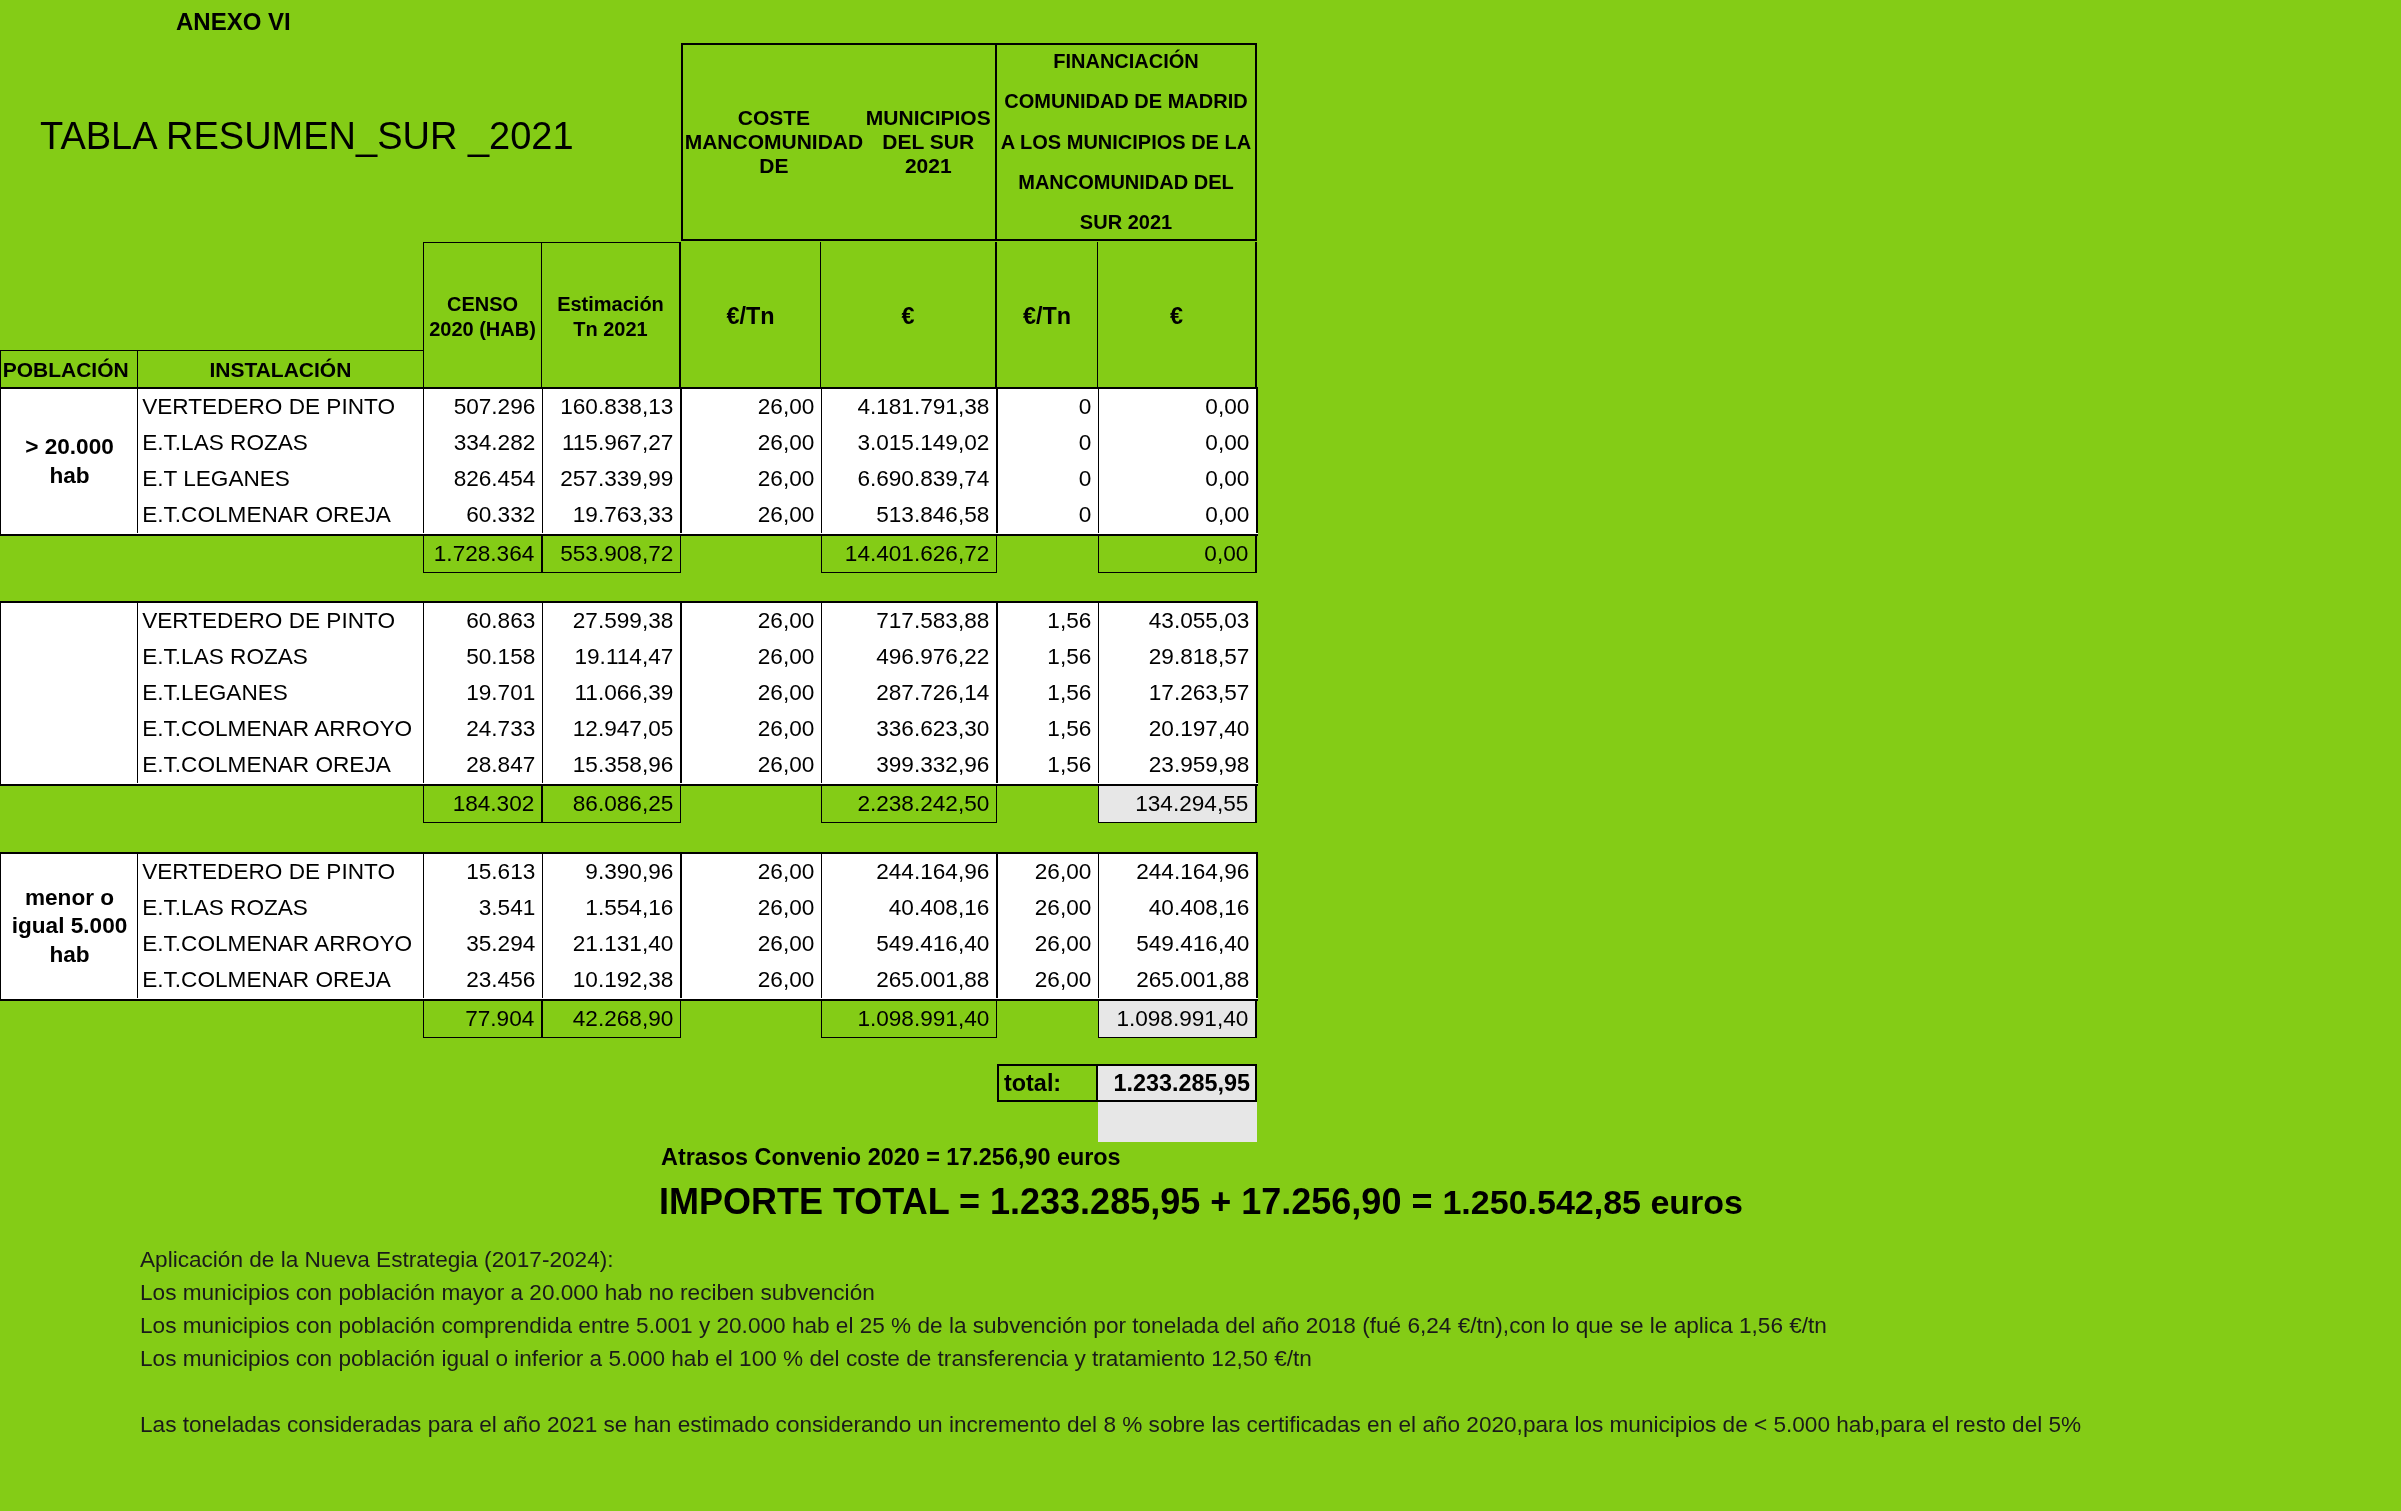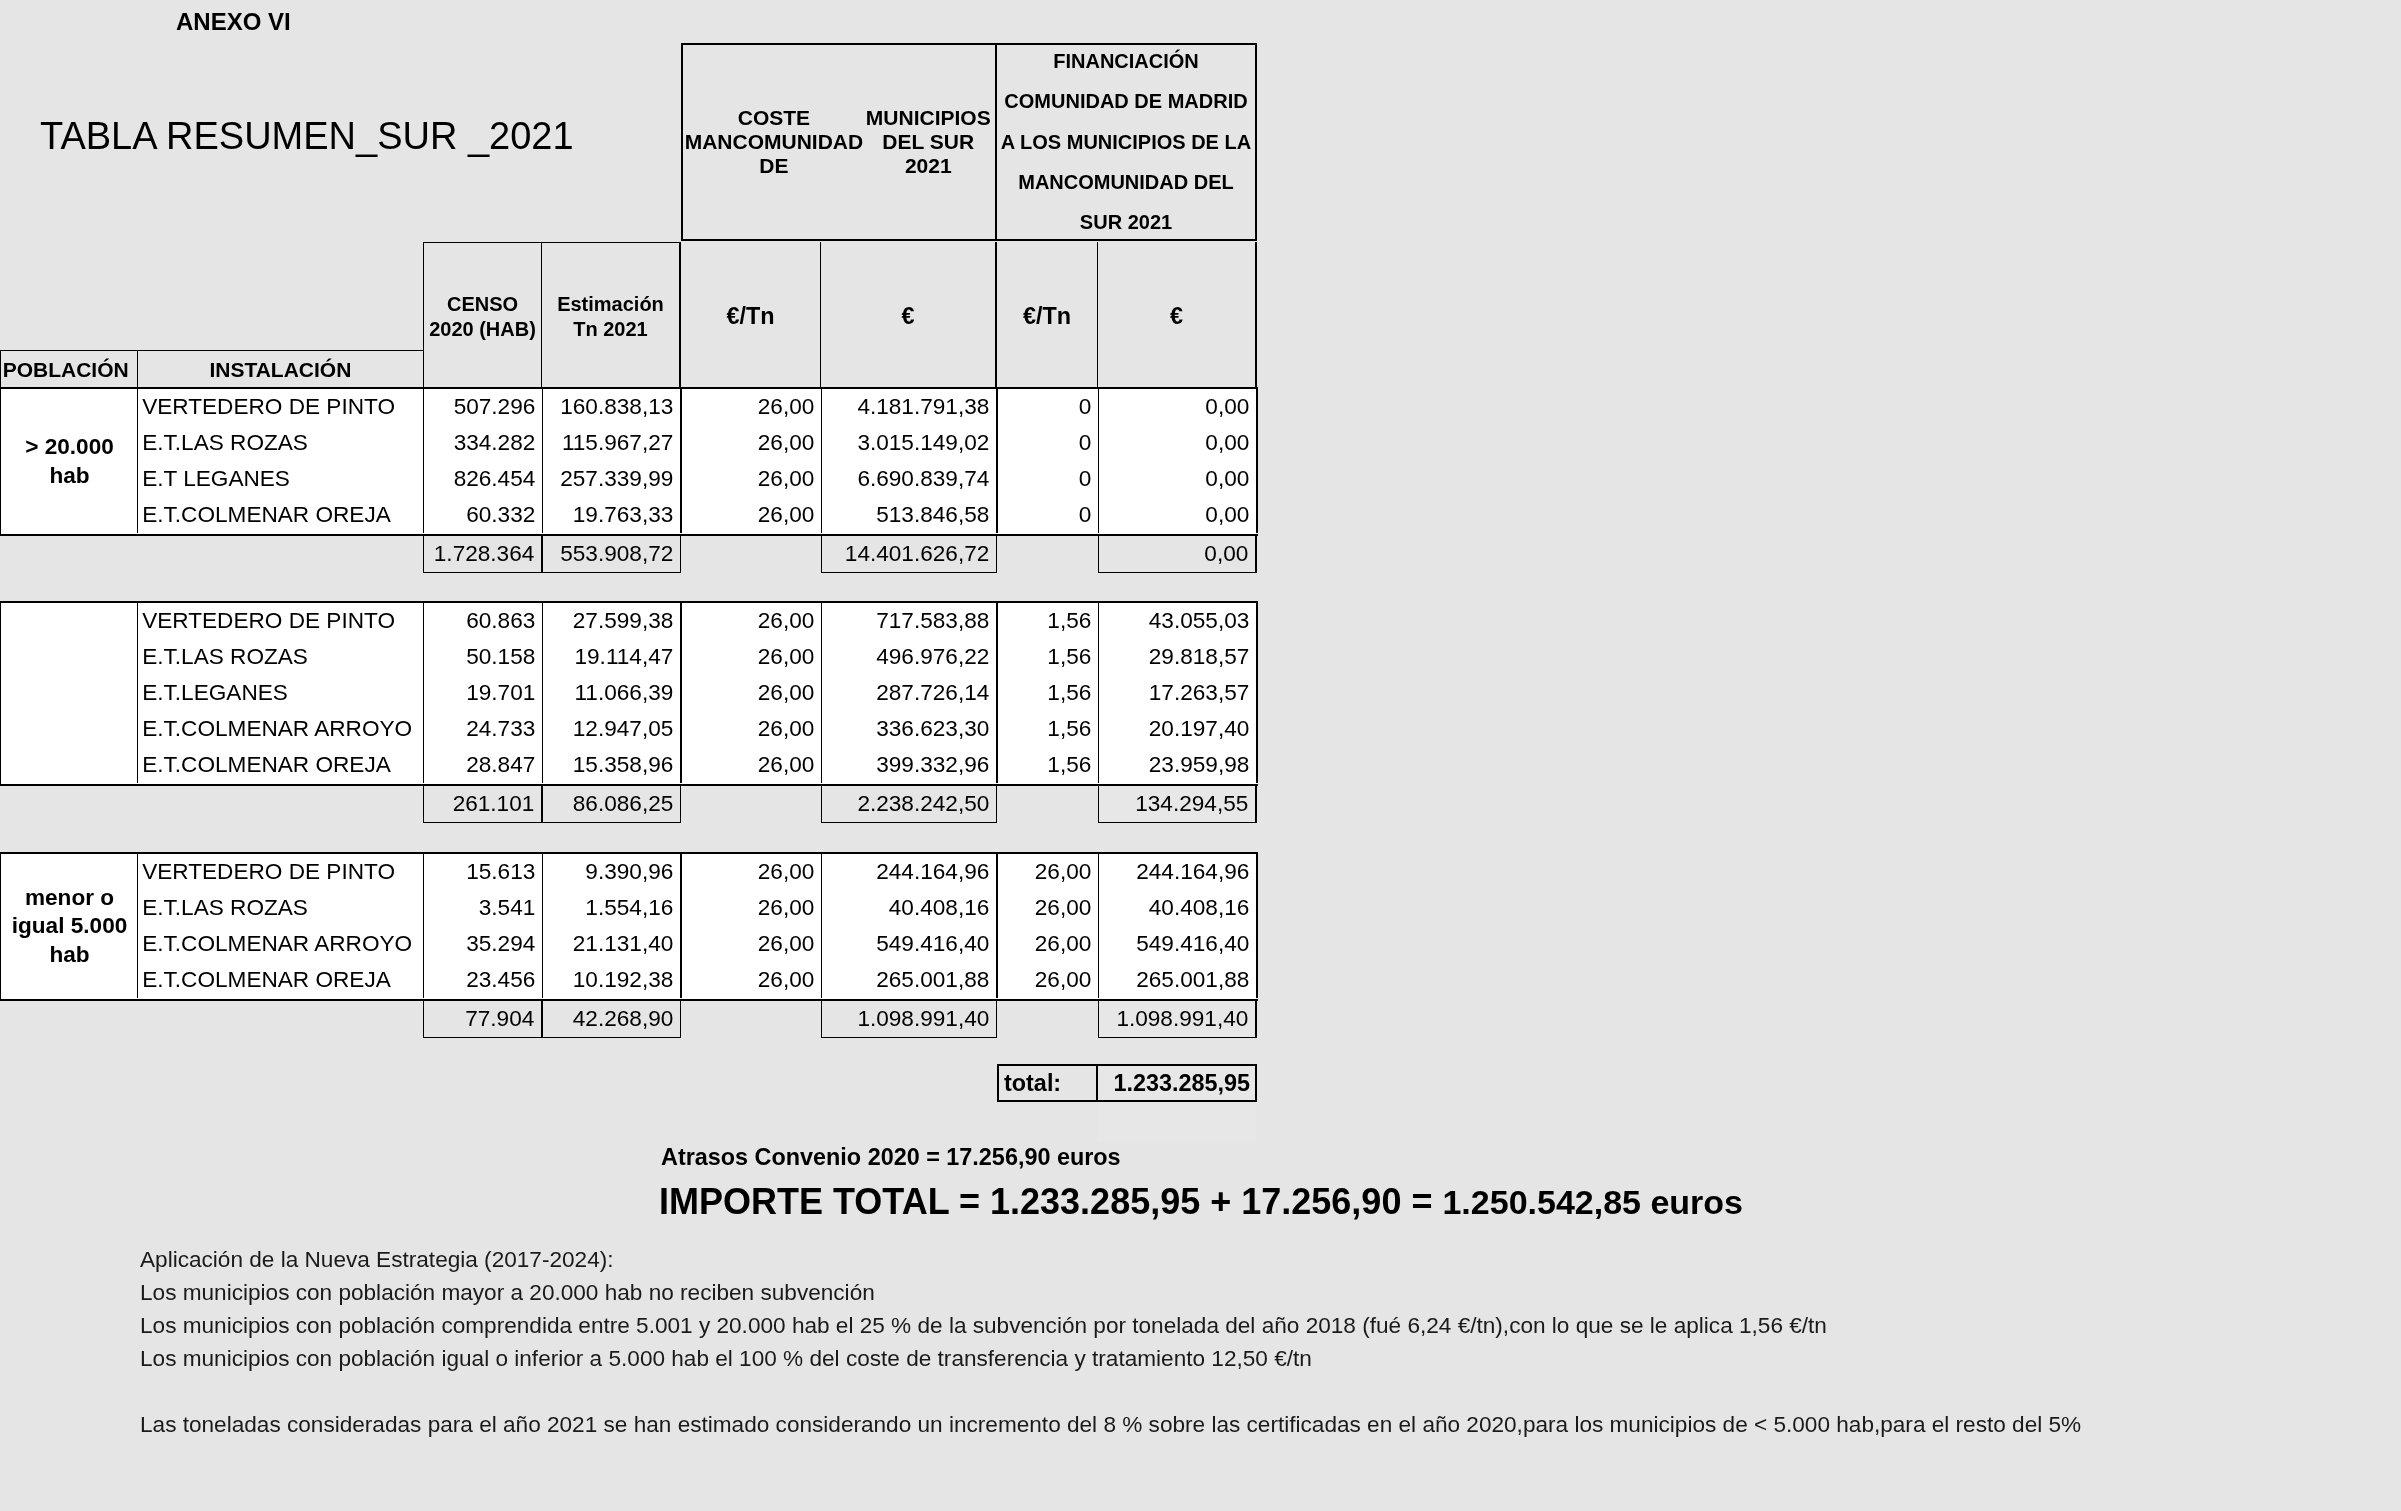--- a/index.html
+++ b/index.html
@@ -1,17 +1,17 @@
 <!DOCTYPE html>
 <html style="font-size:13.4px"><head>
 <meta charset="utf-8">
 <style>
   html,body{margin:0;padding:0;background:#fff;}
   body{font-family:"Liberation Sans", sans-serif;color:#000;}
-  #canvas{position:relative;width:2401px;height:1512px;background:#e5e5e5;overflow:hidden;}
+  #canvas{position:relative;width:2401px;height:1512px;background:#84cc16;overflow:hidden;}
 
   .abs{position:absolute;}
 
   #anexo{left:176px;top:8.4px;font-size:24px;font-weight:bold;}
   #doc-title{left:40px;top:115px;font-size:38px;letter-spacing:0px;}
 
   
   #coste-box{left:681px;top:43px;width:316px;height:198px;border:2.5px solid #000;box-sizing:border-box;
     display:flex;flex-direction:row;justify-content:space-between;align-items:center;padding:5px 1.7px;}
   #coste-box div{font-size:21px;font-weight:bold;text-align:center;}
@@ -220,21 +220,21 @@
           <div class="t-num">15.358,96</div>
           <div class="t-num">26,00</div>
           <div class="t-num">399.332,96</div>
           <div class="t-num">1,56</div>
           <div class="t-num">23.959,98</div>
         </div>
       </div>
       <div class="subrow abs" style="top: 786px;">
         <div></div>
         <div></div>
-        <div class="sub-on">261.101</div>
+        <div class="sub-on">184.302</div>
         <div class="sub-on">86.086,25</div>
         <div></div>
         <div class="sub-on">2.238.242,50</div>
         <div></div>
         <div class="sub-on sub-thick sub-gray">134.294,55</div>
       </div>
       <div class="group abs" style="top: 852px; height: 149px;">
         <div class="grow">
           <div></div>
           <div class="t-name">VERTEDERO DE PINTO</div>

